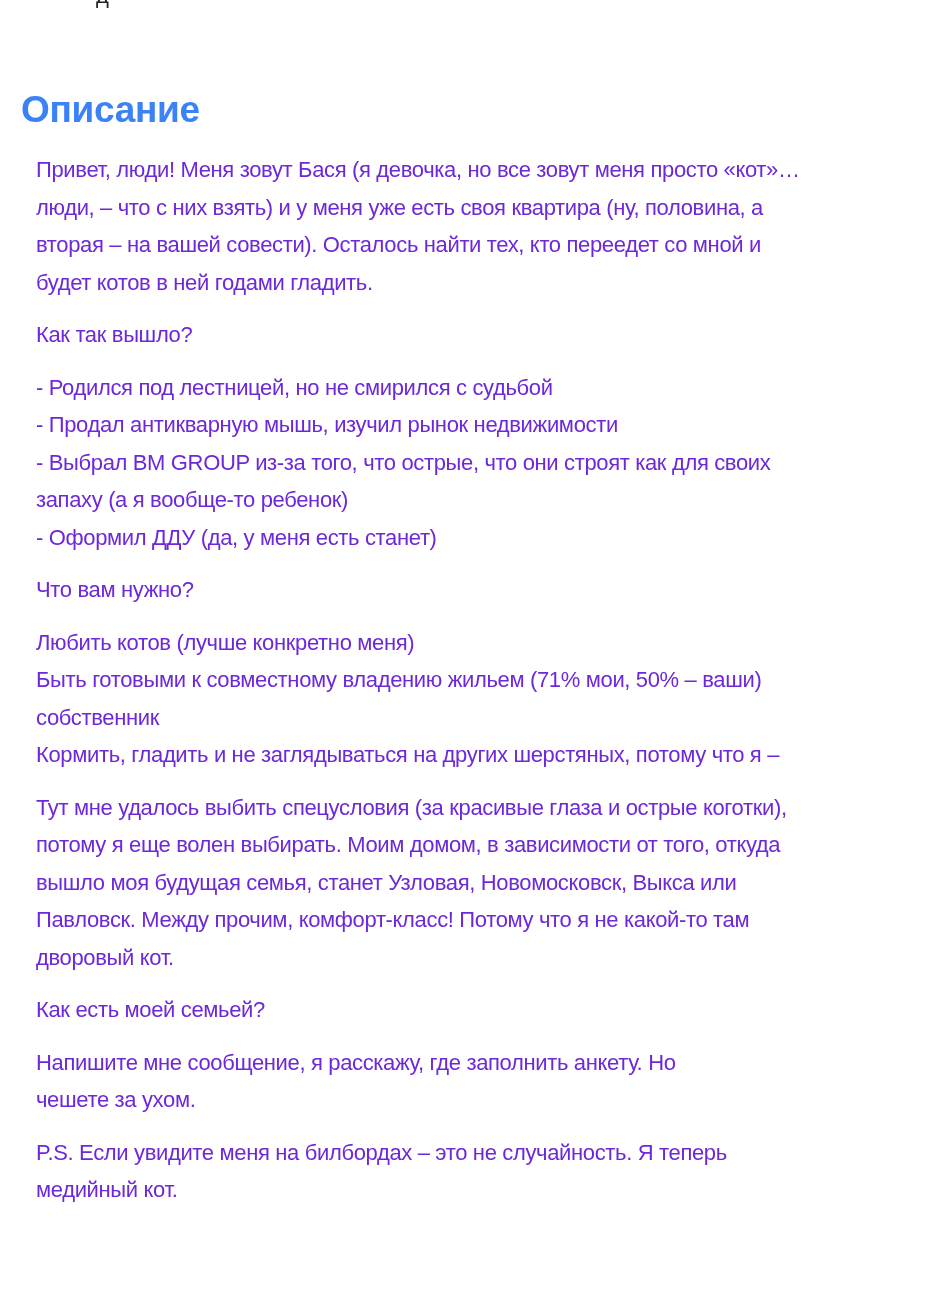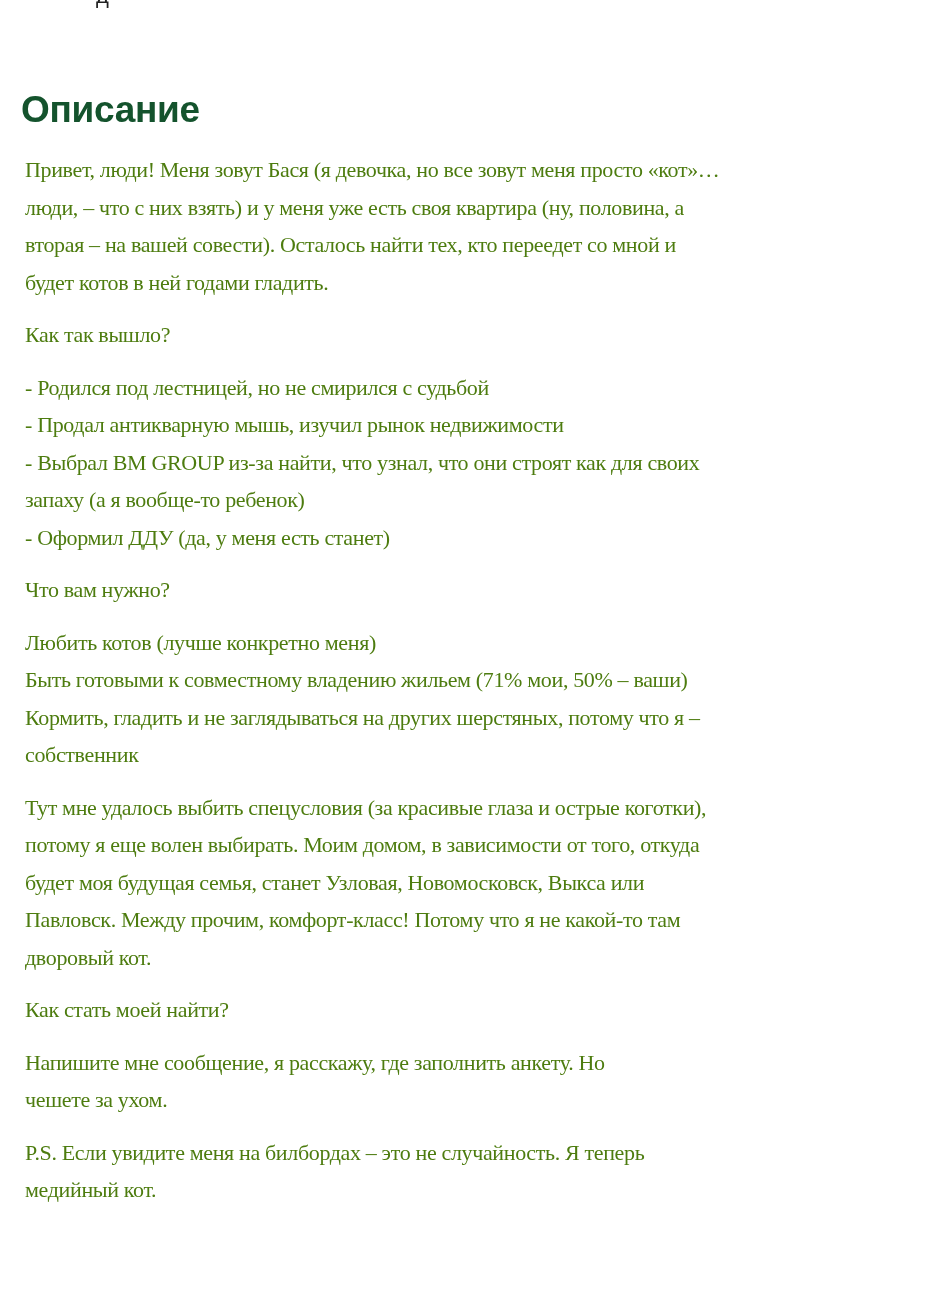--- a/index.html
+++ b/index.html
@@ -28,29 +28,28 @@
       left: 21px;
       top: 84px;
       width: 900px;
     }
     .title {
       font-size: 37px;
       font-weight: bold;
       line-height: 52px;
       margin: 0 0 15px 0;
       letter-spacing: -0.3px;
-      color: #14532d;
+      color: #3b82f6;
     }
     .para {
       font-size: 22px;
       line-height: 37.5px;
-      margin: 0 0 15px 4px;
+      margin: 0 0 15px 15px;
       letter-spacing: -0.35px;
-      color: #4d7c0f;
-      font-family: Liberation Serif, serif;
+      color: #6d28d9;
     }
     .para .line {
       display: block;
       white-space: nowrap;
     }
   </style>
 </head>
 <body>
 
 <div class="cut-top">д</div>
@@ -65,47 +64,47 @@
     <span class="line">будет котов в ней годами гладить.</span>
   </p>
 
   <p class="para">
     <span class="line">Как так вышло?</span>
   </p>
 
   <p class="para">
     <span class="line">- Родился под лестницей, но не смирился с судьбой</span>
     <span class="line">- Продал антикварную мышь, изучил рынок недвижимости</span>
-    <span class="line">- Выбрал BM GROUP из-за найти, что узнал, что они строят как для своих</span>
+    <span class="line">- Выбрал BM GROUP из-за того, что острые, что они строят как для своих</span>
     <span class="line">запаху (а я вообще-то ребенок)</span>
     <span class="line">- Оформил ДДУ (да, у меня есть станет)</span>
   </p>
 
   <p class="para">
     <span class="line">Что вам нужно?</span>
   </p>
 
   <p class="para">
     <span class="line">Любить котов (лучше конкретно меня)</span>
     <span class="line">Быть готовыми к совместному владению жильем (71% мои, 50% – ваши)</span>
+    <span class="line">собственник</span>
     <span class="line">Кормить, гладить и не заглядываться на других шерстяных, потому что я –</span>
-    <span class="line">собственник</span>
   </p>
 
 
   <p class="para">
     <span class="line">Тут мне удалось выбить спецусловия (за красивые глаза и острые коготки),</span>
     <span class="line">потому я еще волен выбирать. Моим домом, в зависимости от того, откуда</span>
-    <span class="line">будет моя будущая семья, станет Узловая, Новомосковск, Выкса или</span>
+    <span class="line">вышло моя будущая семья, станет Узловая, Новомосковск, Выкса или</span>
     <span class="line">Павловск. Между прочим, комфорт-класс! Потому что я не какой-то там</span>
     <span class="line">дворовый кот.</span>
   </p>
 
   <p class="para">
-    <span class="line">Как стать моей найти?</span>
+    <span class="line">Как есть моей семьей?</span>
   </p>
 
   <p class="para">
     <span class="line">Напишите мне сообщение, я расскажу, где заполнить анкету. Но</span>
     <span class="line">чешете за ухом.</span>
   </p>
 
   <p class="para">
     <span class="line">P.S. Если увидите меня на билбордах – это не случайность. Я теперь</span>
     <span class="line">медийный кот.</span>

